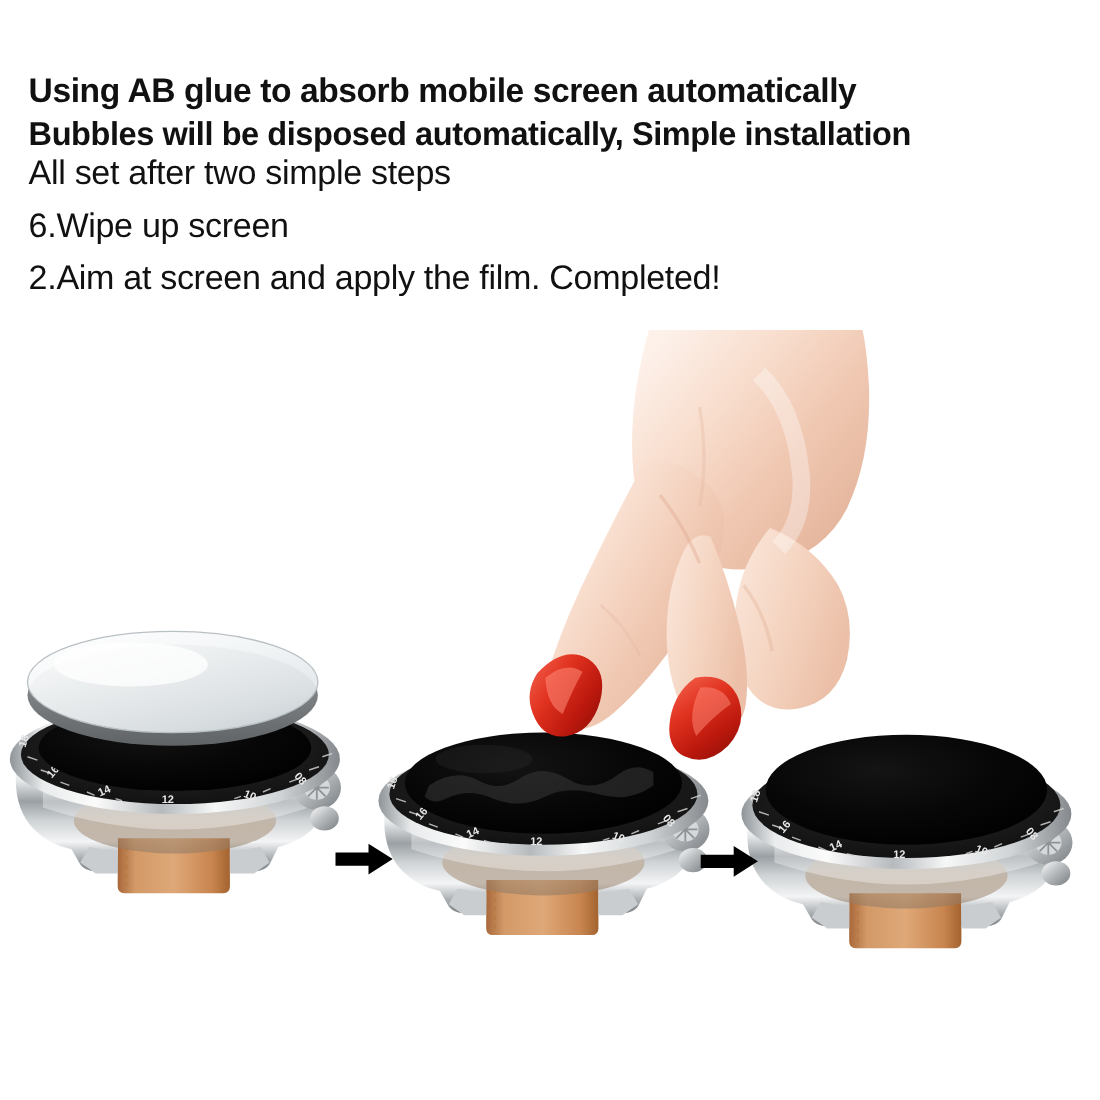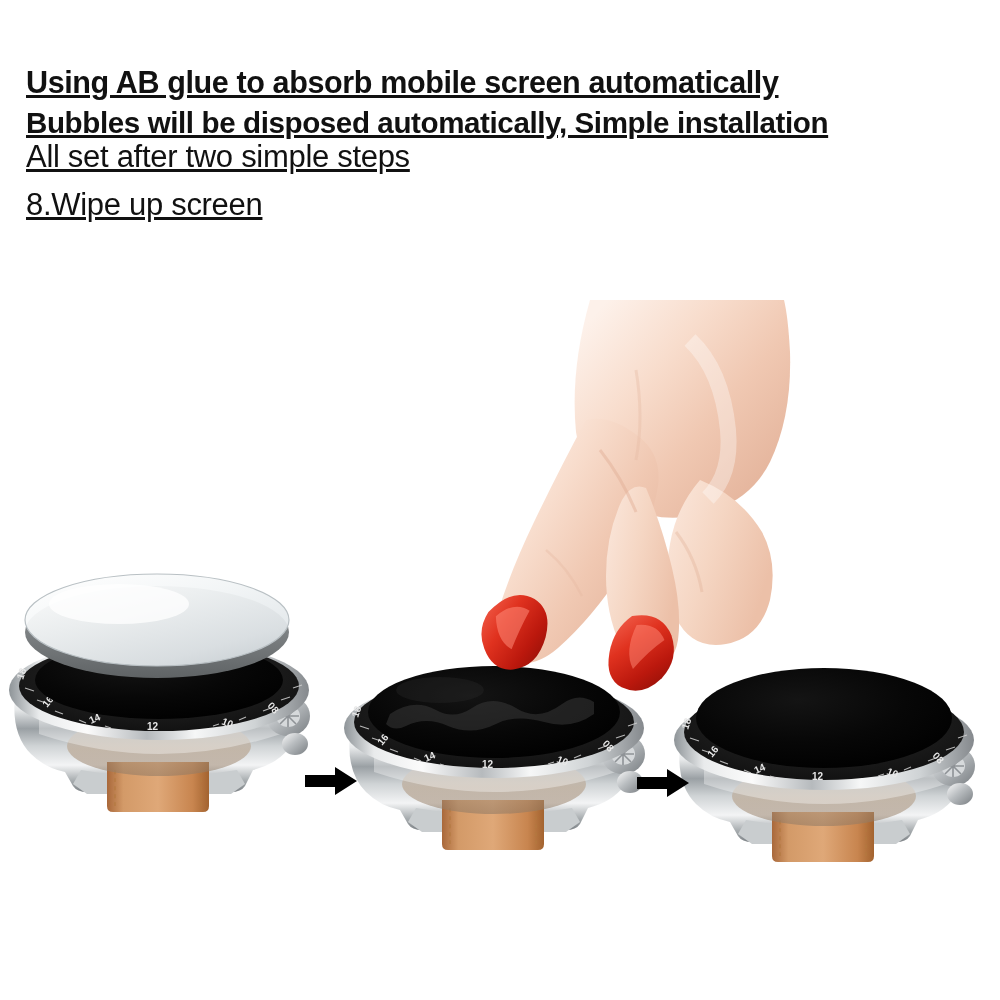--- a/index.html
+++ b/index.html
@@ -6,21 +6,21 @@
   html,body { width:1000px; height:1000px; }
   body {
     background:#ffffff;
     font-family:"Liberation Sans", sans-serif;
     color:#111111;
     overflow:hidden;
     position:relative;
   }
 
   
-  .text-block { position:absolute; left:0; top:0; width:868px; padding-left:26px;text-decoration:underline; }
+  .text-block { position:absolute; left:0; top:0; width:868px; padding-left:26px; }
 
   .headline-1 {
     font-size:31px;
     font-weight:bold;
     letter-spacing:-0.4px;
     line-height:34px;
     margin-top:66px;
     white-space:nowrap;
     transform:scaleX(0.985);
     transform-origin:left center;
@@ -70,21 +70,22 @@
 
   svg { display:block; overflow:visible; }
 </style>
 </head>
 <body>
 
 <div class="text-block">
   <div class="headline-1">Using AB glue to absorb mobile screen automatically</div>
   <div class="headline-2">Bubbles will be disposed automatically, Simple installation</div>
   <div class="step-lead">All set after two simple steps</div>
-  <div class="step-line">8.Wipe up screen</div>
+  <div class="step-line">6.Wipe up screen</div>
+  <div class="step-line">2.Aim at screen and apply the film. Completed!</div>
 </div>
 
 <div class="scene">
 
   <svg width="0" height="0" aria-hidden="true">
     <defs>
 
       <linearGradient id="gCaseSide" x1="0" y1="0" x2="0" y2="1">
         <stop offset="0%" stop-color="#fdfdfd"></stop>
         <stop offset="14%" stop-color="#e8eaeb"></stop>

